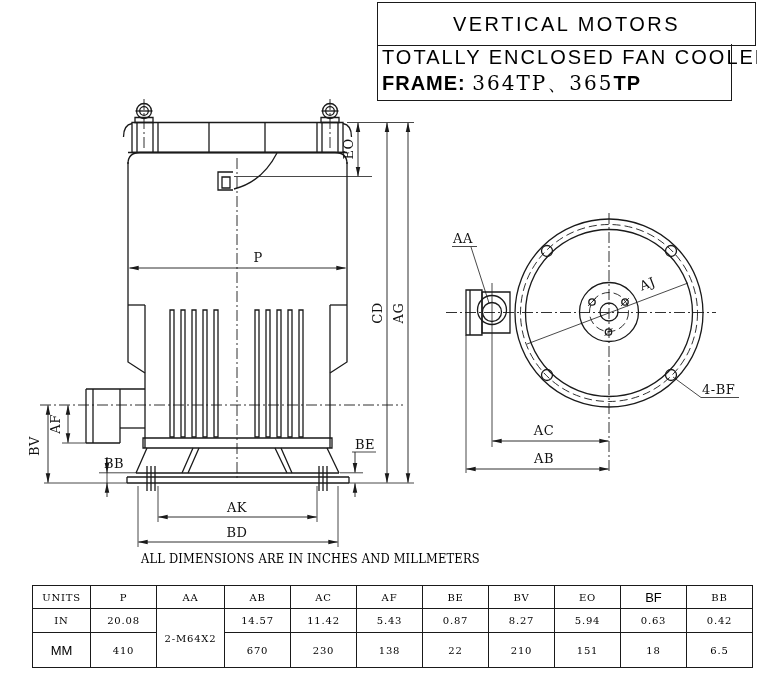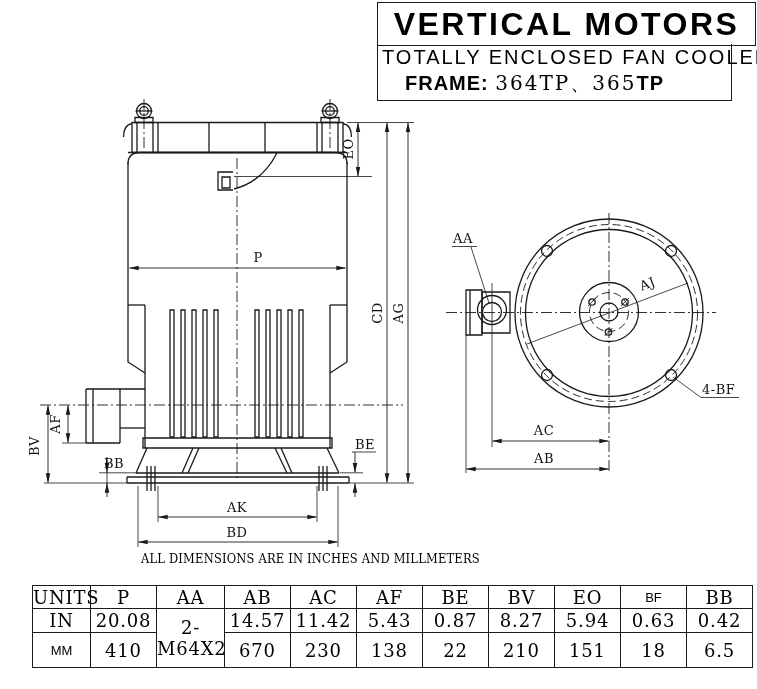--- a/index.html
+++ b/index.html
@@ -8,34 +8,34 @@
   svg{position:absolute;left:0;top:0;}
   svg line,svg path,svg rect,svg circle,svg polyline{vector-effect:non-scaling-stroke;}
   .obj{stroke:#1a1a1a;stroke-width:1.3;fill:none;}
   .thin{stroke:#1a1a1a;stroke-width:0.8;fill:none;}
   .dim{stroke:#1a1a1a;stroke-width:0.9;fill:none;}
   .cl{stroke:#1a1a1a;stroke-width:0.9;fill:none;stroke-dasharray:11 3 2 3;}
   .dash{stroke:#1a1a1a;stroke-width:0.9;fill:none;stroke-dasharray:8 4;}
   .lbl{font-family:"DejaVu Serif",serif;font-size:13px;fill:#111;letter-spacing:.5px;}
   .tb1{position:absolute;left:377px;top:2px;width:377px;height:42px;border:1.6px solid #1a1a1a;
        display:flex;align-items:center;justify-content:center;}
-  .tb1 .t{font-size:32px;font-weight:bold;letter-spacing:2.5px;}
+  .tb1 .t{font-size:20px;font-weight:normal;letter-spacing:2.5px;}
   .tb2{position:absolute;left:377px;top:44px;width:355px;height:57px;
        border-left:1.6px solid #1a1a1a;border-right:1.6px solid #1a1a1a;border-bottom:1.6px solid #1a1a1a;
        padding:2px 0 0 4px;box-sizing:border-box;}
   .tb2 .l1{font-size:20px;letter-spacing:2px;white-space:nowrap;}
-  .tb2 .l2{font-size:20px;letter-spacing:1px;white-space:nowrap;margin-top:1px;margin-left:23px;}
+  .tb2 .l2{font-size:20px;letter-spacing:1px;white-space:nowrap;margin-top:1px;}
   .tb2 .bold{font-weight:bold;}
   .tb2 .serif{font-family:"DejaVu Serif",serif;font-weight:normal;letter-spacing:2px;}
   .note{position:absolute;left:141px;top:551px;font-family:"DejaVu Serif",serif;font-size:12.5px;
         letter-spacing:.2px;white-space:nowrap;transform:scaleX(.92);transform-origin:left center;}
   table.dims{position:absolute;left:32px;top:585px;width:720px;border-collapse:collapse;
         table-layout:fixed;border:1.6px solid #1a1a1a;}
   table.dims th,table.dims td{border:1px solid #1a1a1a;text-align:center;vertical-align:middle;
-        font-family:"DejaVu Serif",serif;font-weight:normal;font-size:18px;letter-spacing:.8px;padding:0;}
+        font-family:"DejaVu Serif",serif;font-weight:normal;font-size:10px;letter-spacing:.8px;padding:0;}
   table.dims tr.hdr{height:23px;} table.dims tr.r-in{height:24px;} table.dims tr.r-mm{height:35px;}
   .sans-b{font-family:"Liberation Sans",sans-serif !important;font-weight:normal;font-size:13px !important;letter-spacing:0 !important;}
 </style>
 </head>
 <body>
 
 <div id="stage">
 
 <svg width="757" height="689" viewBox="0 0 757 689">
   <defs>

